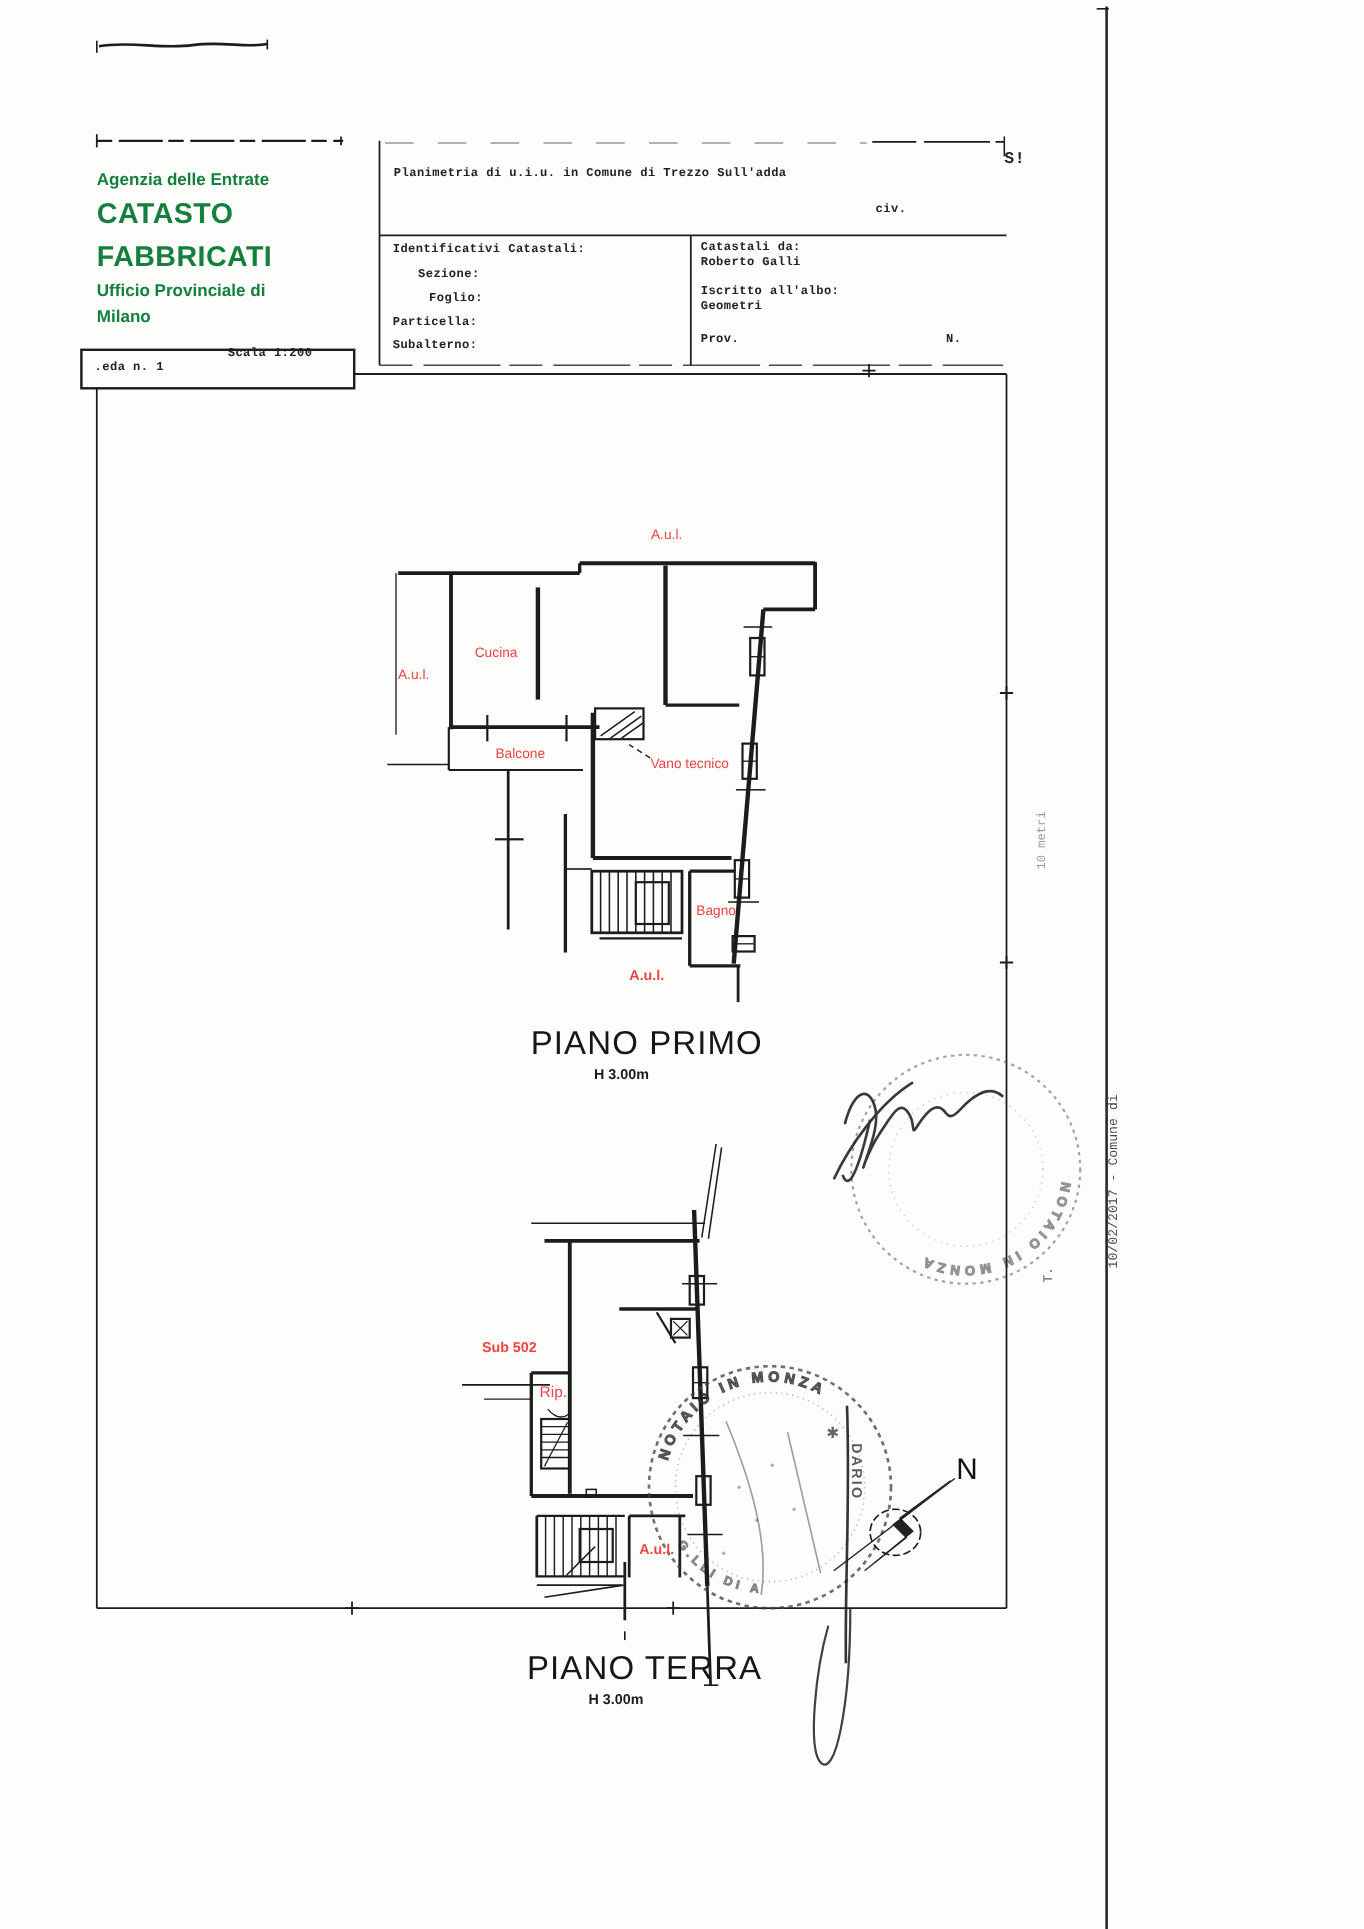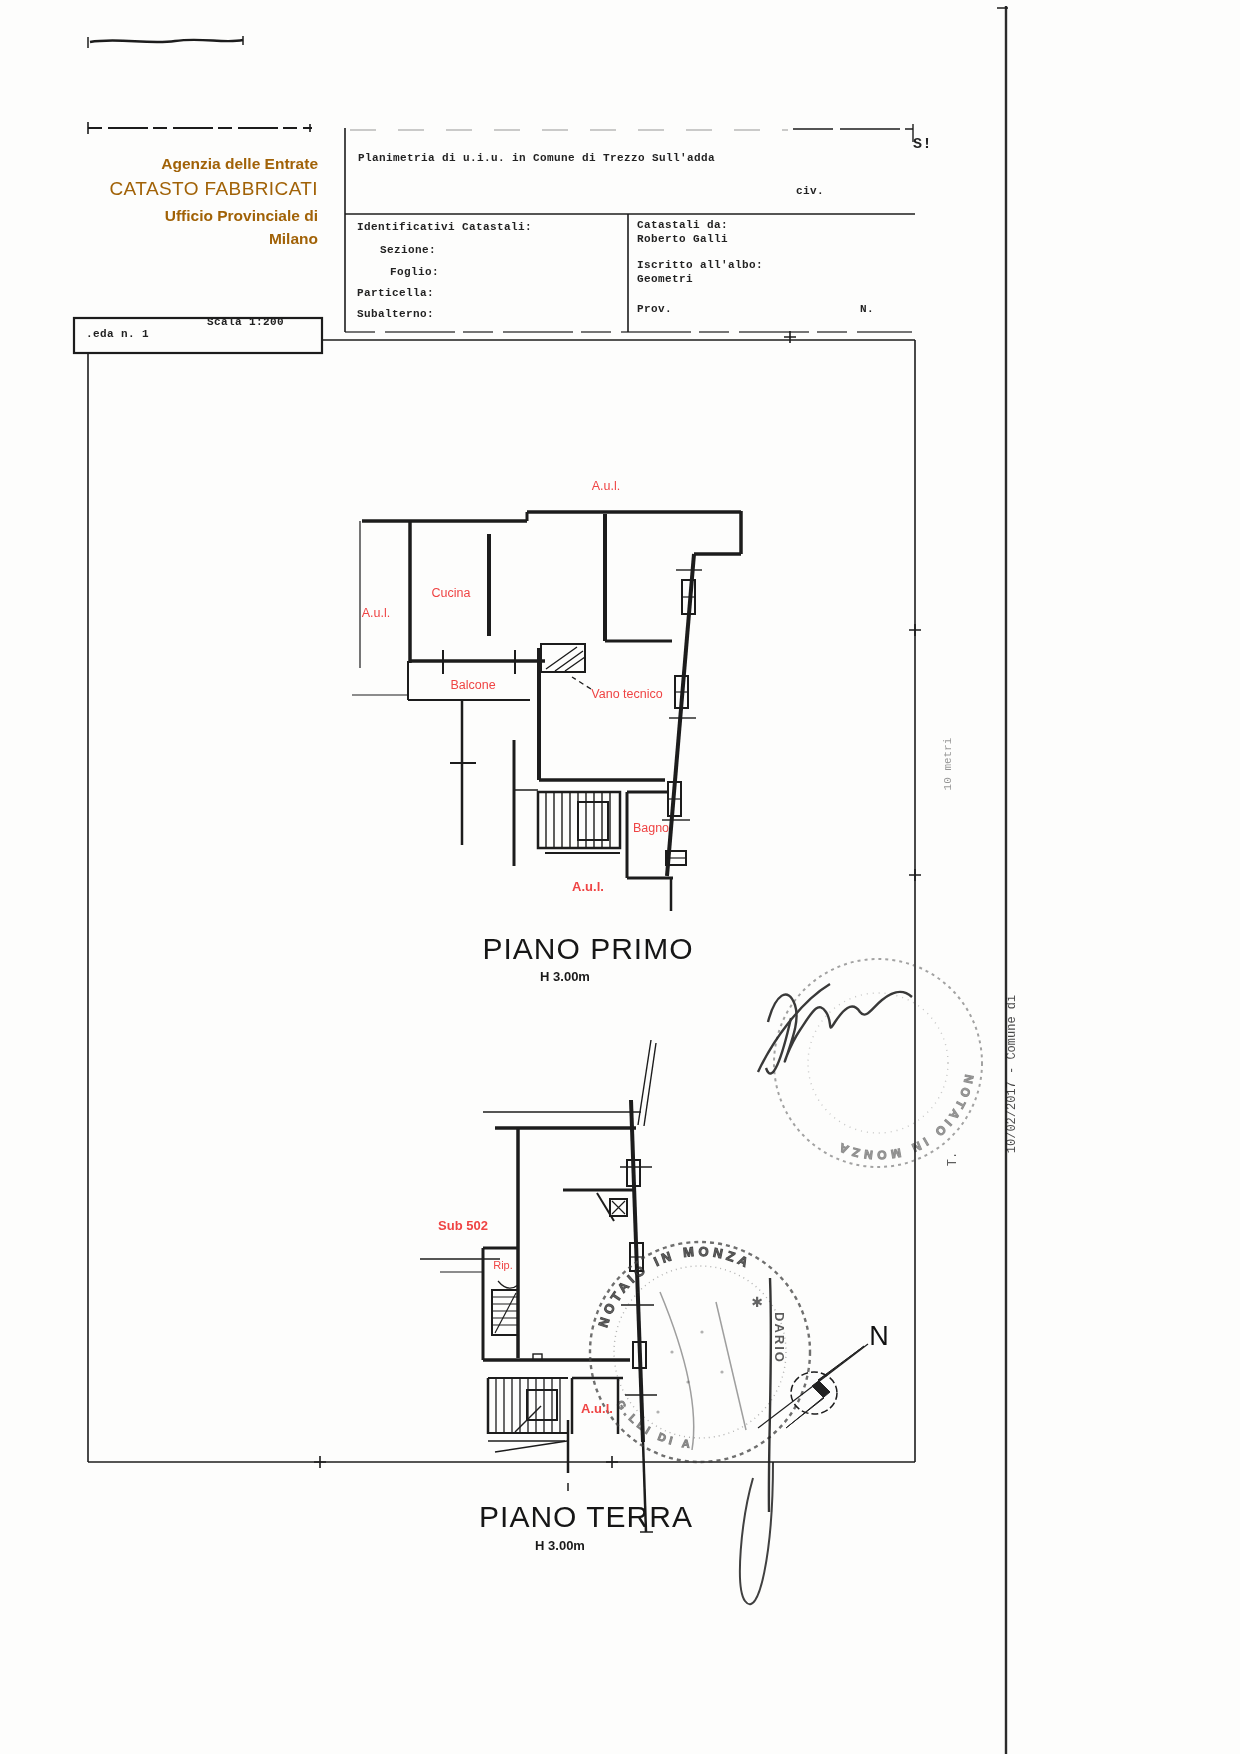--- a/index.html
+++ b/index.html
@@ -2,23 +2,23 @@
 <html><head>
 <meta charset="utf-8">
 <style>
   html,body{margin:0;padding:0;background:#e8e8e8;}
   #page{position:relative;width:1240px;height:1754px;background:#fdfdfc;overflow:hidden;
         font-family:"Liberation Sans",sans-serif;color:#1a1a1a;}
   .abs{position:absolute;}
   .ctr{transform:translate(-50%,-50%);white-space:nowrap;}
   .mono{font-family:"Liberation Mono",monospace;font-weight:700;font-size:11px;color:#222;
         letter-spacing:.4px;white-space:pre;}
-  .agency{width:230px;text-align:right;line-height:1.5;color:#a16207;}
+  .agency{width:230px;text-align:left;line-height:1.5;color:#15803d;}
   .agency .l1,.agency .l3,.agency .l4{font-size:15.5px;font-weight:700;}
-  .agency .l2{font-size:19px;font-weight:400;letter-spacing:.4px;}
+  .agency .l2{font-size:26px;font-weight:700;letter-spacing:.4px;}
   .planlabel{font-size:12.5px;color:#ef4444;}
   .planlabel.bold{font-weight:700;font-size:13px;}
   .floortitle{font-size:30px;letter-spacing:1px;color:#161616;margin-left:26px;}
   .hnote{font-size:13px;font-weight:700;}
   .vtext{transform:rotate(-90deg);transform-origin:center;white-space:nowrap;
          font-family:"Liberation Mono",monospace;}
   .northlabel{font-size:27px;font-weight:400;color:#111;}
   svg text{font-family:"Liberation Sans",sans-serif;}
   .stamptext{font-weight:700;letter-spacing:4px;fill:#3f3f3f;}
 </style>
@@ -260,21 +260,21 @@
   <div class="abs ctr planlabel" style="left:451px;top:593px">Cucina</div>
   <div class="abs ctr planlabel" style="left:376px;top:613px">A.u.l.</div>
   <div class="abs ctr planlabel" style="left:473px;top:685px">Balcone</div>
   <div class="abs ctr planlabel" style="left:627px;top:694px">Vano tecnico</div>
   <div class="abs ctr planlabel" style="left:651px;top:828px">Bagno</div>
   <div class="abs ctr planlabel bold" style="left:588px;top:886px">A.u.l.</div>
   <div class="abs ctr floortitle" style="left:562px;top:949px">PIANO PRIMO</div>
   <div class="abs ctr hnote" style="left:565px;top:976px">H 3.00m</div>
 
   <div class="abs ctr planlabel bold" style="left:463px;top:1225px">Sub 502</div>
-  <div class="abs ctr planlabel" style="left:503px;top:1265px;font-size:11px">Rip.</div>
+  <div class="abs ctr planlabel" style="left:503px;top:1265px;font-size:14px">Rip.</div>
   <div class="abs ctr planlabel bold" style="left:597px;top:1408px">A.u.l.</div>
   <div class="abs ctr floortitle" style="left:560px;top:1517px">PIANO TERRA</div>
   <div class="abs ctr hnote" style="left:560px;top:1545px">H 3.00m</div>
 
   <div class="abs ctr northlabel" style="left:879px;top:1336px">N</div>
   <div class="abs ctr vtext" style="left:922px;top:758px;font-size:11px;opacity:.45">10 metri</div>
   <div class="abs ctr vtext" style="left:933px;top:1067px;font-size:12px;opacity:.8">10/02/2017 - Comune di</div>
   <div class="abs ctr vtext" style="left:946px;top:1152px;font-size:12px;opacity:.7">T.</div>
   <div class="abs ctr" style="left:757px;top:1302px;font-size:14px;color:#3f3f3f;opacity:.8">✱</div>
   <div class="abs ctr" style="left:779px;top:1338px;transform:translate(-50%,-50%) rotate(90deg);font-size:13px;font-weight:700;letter-spacing:2px;color:#3f3f3f;opacity:.85;white-space:nowrap">DARIO</div>

